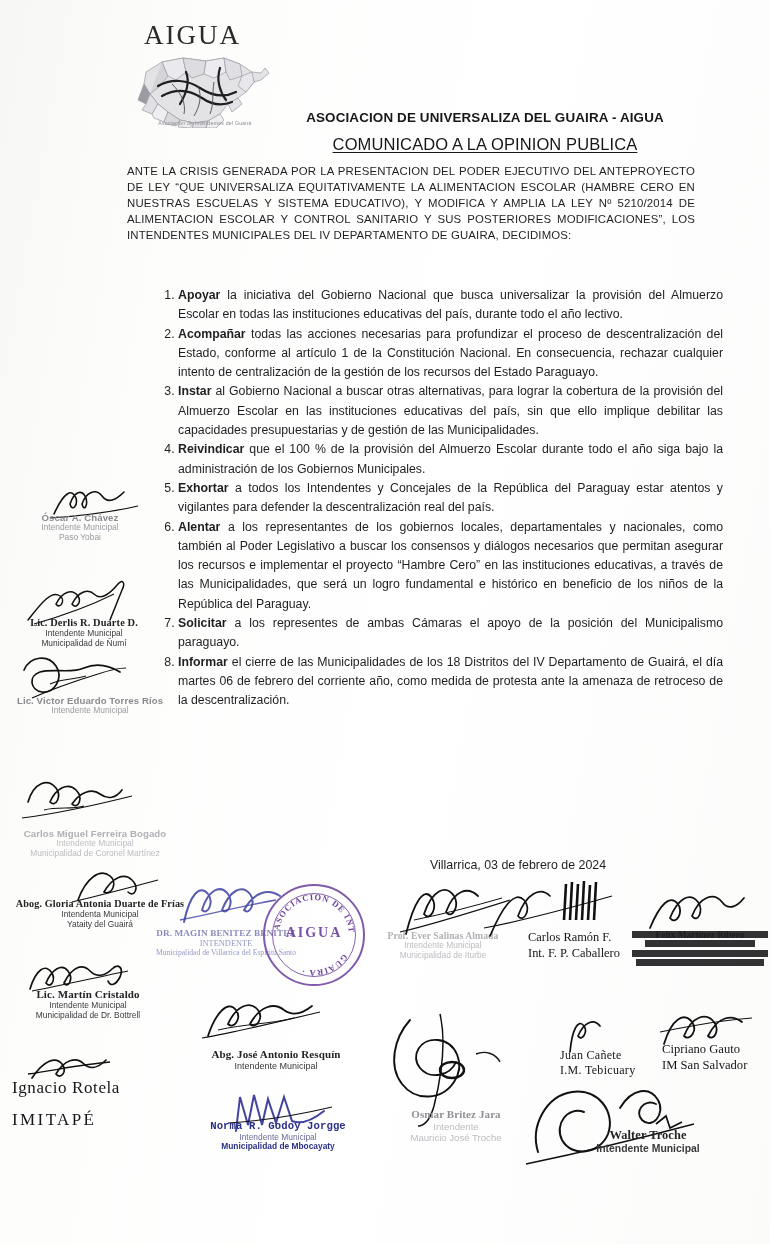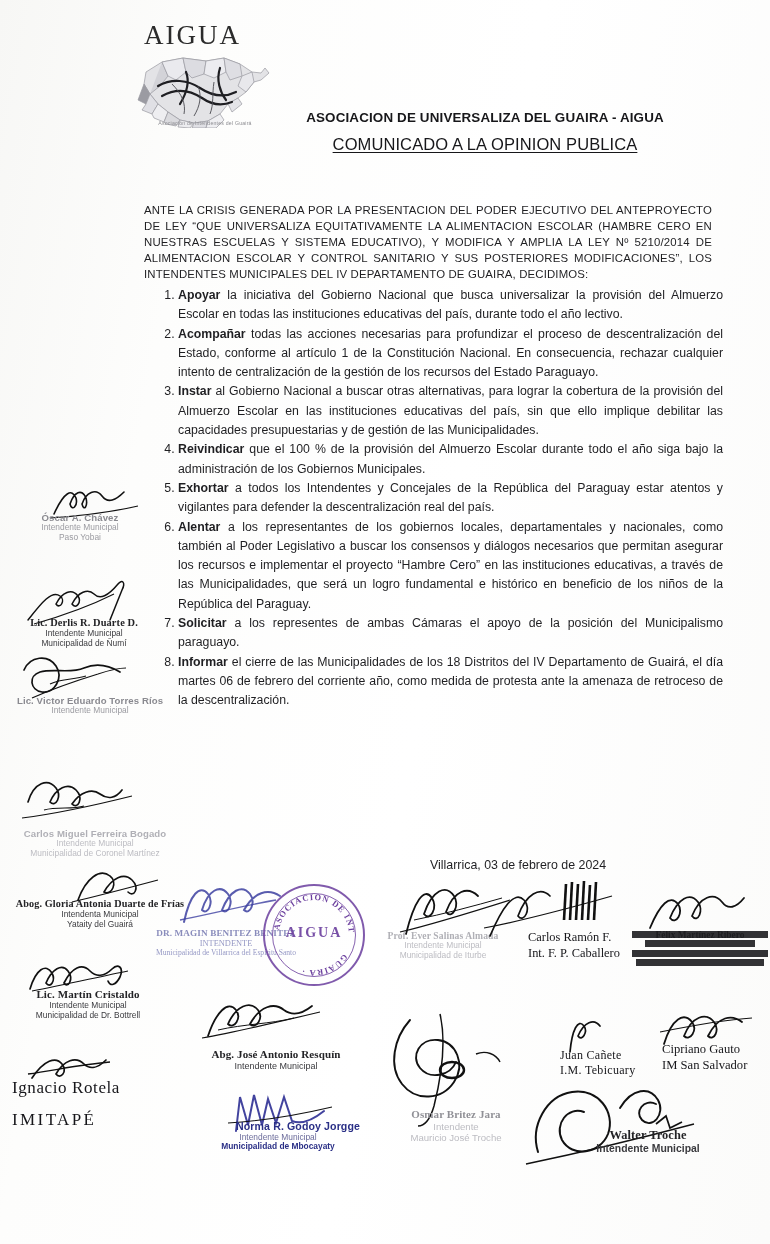--- a/index.html
+++ b/index.html
@@ -38,23 +38,23 @@
   .org-line{
     font-size:13.4px;font-weight:bold;letter-spacing:.15px;color:#17171a;
     white-space:nowrap;
   }
   .comunicado{
     margin-top:10px;font-size:16.5px;color:#17171a;letter-spacing:.1px;
     text-decoration:underline;text-underline-offset:2px;
   }
   
   .intro{
-    position:absolute;left:144px;top:163px;width:568px;
+    position:absolute;left:127px;top:163px;width:568px;
     font-size:11.4px;line-height:16.1px;text-align:justify;
-    letter-spacing:.15px;color:#1f1f22;margin-top:39px;
+    letter-spacing:.15px;color:#1f1f22;
   }
   ol.points{
     position:absolute;left:150px;top:286px;width:545px;margin:0;padding:0 0 0 28px;
     font-size:12.3px;line-height:19.3px;text-align:justify;color:#1f1f22;
   }
   ol.points > li{margin:0 0 0 0;padding:0;}
   ol.points > li b{font-weight:bold;}
   .place-date{
     position:absolute;left:430px;top:858px;
     font-size:12.4px;color:#1f1f22;
@@ -296,21 +296,21 @@
       <div class="rl" style="font-size:9px;font-family:'Liberation Sans',sans-serif;">Intendente Municipal</div>
     </div>
 
     <div class="sig" style="left:222px;top:1085px;">
       <svg width="130" height="50" viewBox="0 0 130 50">
         <path d="M14 46 L18 12 L26 40 L32 10 L40 40 L46 14 L54 38 L62 12 L70 36 C80 40, 92 34, 102 26" stroke="#2d2f93" stroke-width="2" fill="none" stroke-linecap="round" opacity=".9"></path>
         <path d="M6 38 C40 36, 76 30, 110 22" stroke="#111" stroke-width="1.1" fill="none"></path>
       </svg>
     </div>
     <div class="blk" style="left:196px;top:1120px;width:164px;">
-      <div class="nm" style="font-family:Liberation Sans, sans-serif;font-size:10.6px;color:#2a2f86;text-align:right;">Norma R. Godoy Jorgge</div>
+      <div class="nm" style="font-family:Liberation Mono, monospace;font-size:10.6px;color:#2a2f86;">Norma R. Godoy Jorgge</div>
       <div class="rl" style="color:#6b6b9a;">Intendente Municipal</div>
       <div class="rl" style="color:#2a2f86;font-weight:bold;">Municipalidad de Mbocayaty</div>
     </div>
 
     <div class="sig" style="left:396px;top:876px;">
       <svg width="140" height="70" viewBox="0 0 140 70">
         <path d="M10 58 C18 26, 28 10, 36 22 C42 32, 34 46, 28 38 C36 14, 50 8, 58 20 C64 30, 56 44, 50 36 C58 14, 72 10, 82 20" stroke="#111" stroke-width="1.8" fill="none" stroke-linecap="round"></path>
         <path d="M4 56 C38 48, 76 36, 114 24" stroke="#111" stroke-width="1.2" fill="none"></path>
         <path d="M18 44 C48 38, 78 30, 106 22" stroke="#111" stroke-width="1" fill="none"></path>
       </svg>

